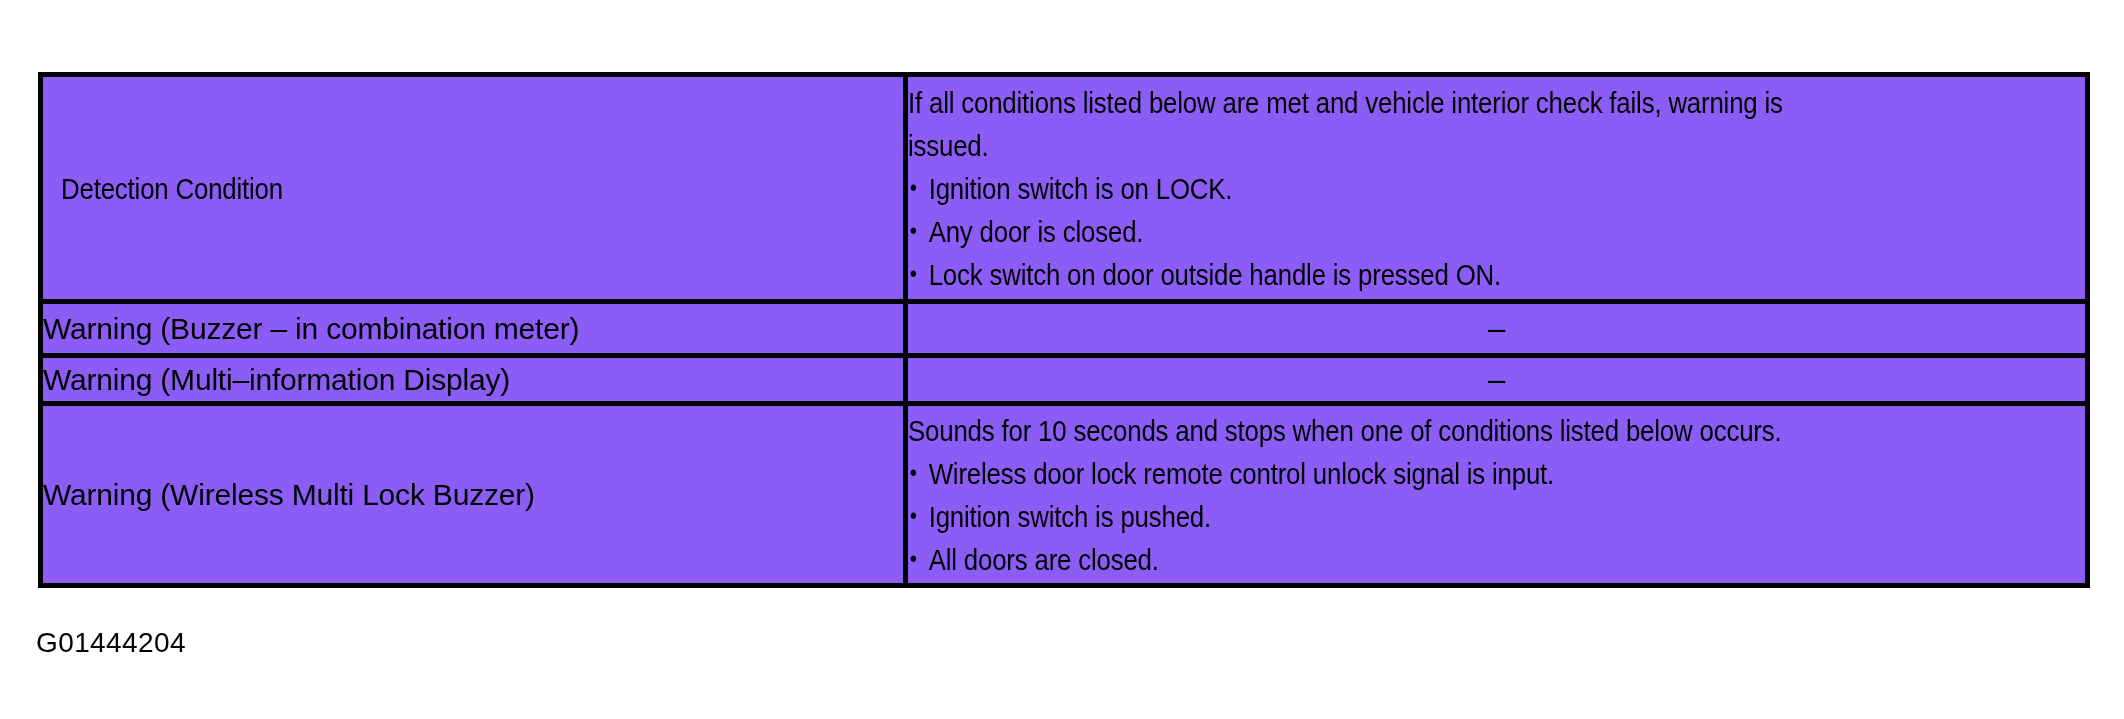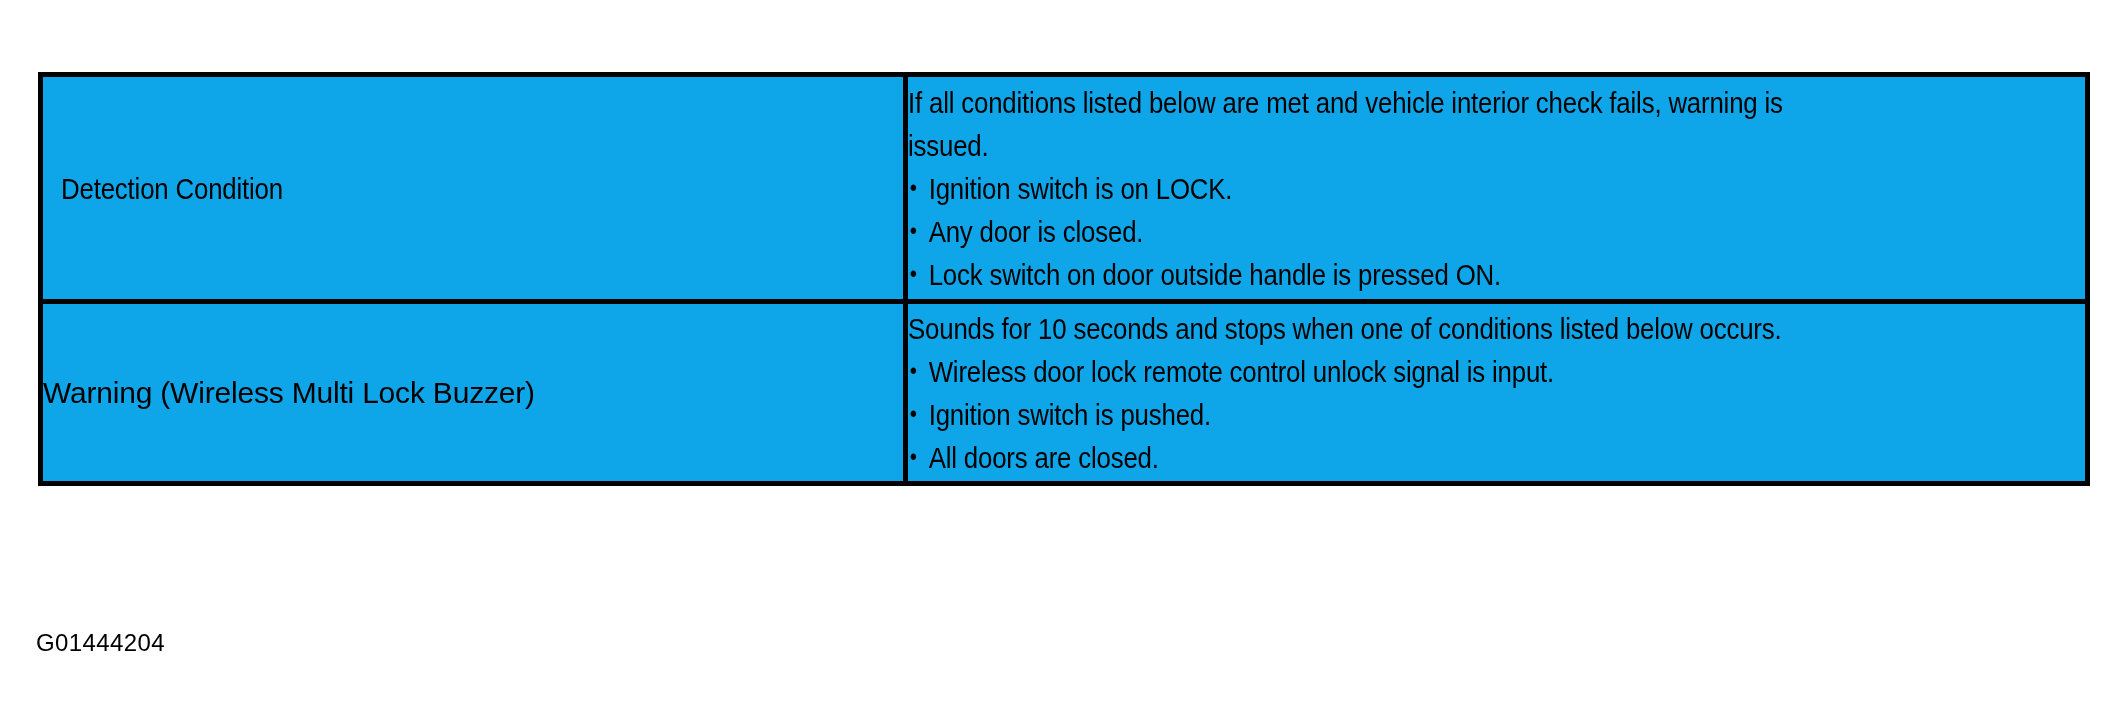--- a/index.html
+++ b/index.html
@@ -34,21 +34,21 @@
     border: 5px solid #000000;
   }
 
   .spec-table col.col-label { width: 865px; }   
   .spec-table col.col-value { width: 1182px; }
 
   .spec-table td {
     border: 5px solid #000000;
     vertical-align: middle;
     padding: 0;
-    background: #0ea5e9;
+    background: #8b5cf6;
   }
 
   
   .txt {
     font-family: "Liberation Sans", "DejaVu Sans", sans-serif;
     font-size: 30px;
     line-height: 43px;
     letter-spacing: -0.2px;
     transform: scaleX(0.86);
     transform-origin: left center;
@@ -117,21 +117,21 @@
   .row-2 { height: 54px;  }   
   .row-3 { height: 46px;  }   
   .row-4 { height: 182px; }   
 
   
   .figure-code {
     position: absolute;
     left: 36px;
     top: 628px;
     font-family: "Liberation Sans", "DejaVu Sans", sans-serif;
-    font-size: 24px;
+    font-size: 28px;
     line-height: 30px;
     letter-spacing: 0.4px;
     color: #000000;
     white-space: nowrap;
   }
 </style>
 </head>
 <body>
 
 <div class="page">
@@ -149,21 +149,37 @@
         </td>
         <td class="cell-value">
           <span class="line">If all conditions listed below are met and vehicle interior check fails, warning is</span>
           <span class="line">issued.</span>
           <span class="bullet-line">Ignition switch is on LOCK.</span>
           <span class="bullet-line">Any door is closed.</span>
           <span class="bullet-line">Lock switch on door outside handle is pressed ON.</span>
         </td>
       </tr>
 
+      <tr class="row-2">
+        <td class="cell-label">
+          <span class="txt">Warning (Buzzer – in combination meter)</span>
+        </td>
+        <td class="cell-dash">
+          <span class="dash">–</span>
+        </td>
+      </tr>
 
+      <tr class="row-3">
+        <td class="cell-label">
+          <span class="txt">Warning (Multi–information Display)</span>
+        </td>
+        <td class="cell-dash">
+          <span class="dash">–</span>
+        </td>
+      </tr>
 
       <tr class="row-4">
         <td class="cell-label">
           <span class="txt">Warning (Wireless Multi Lock Buzzer)</span>
         </td>
         <td class="cell-value">
           <span class="line">Sounds for 10 seconds and stops when one of conditions listed below occurs.</span>
           <span class="bullet-line">Wireless door lock remote control unlock signal is input.</span>
           <span class="bullet-line">Ignition switch is pushed.</span>
           <span class="bullet-line">All doors are closed.</span>

